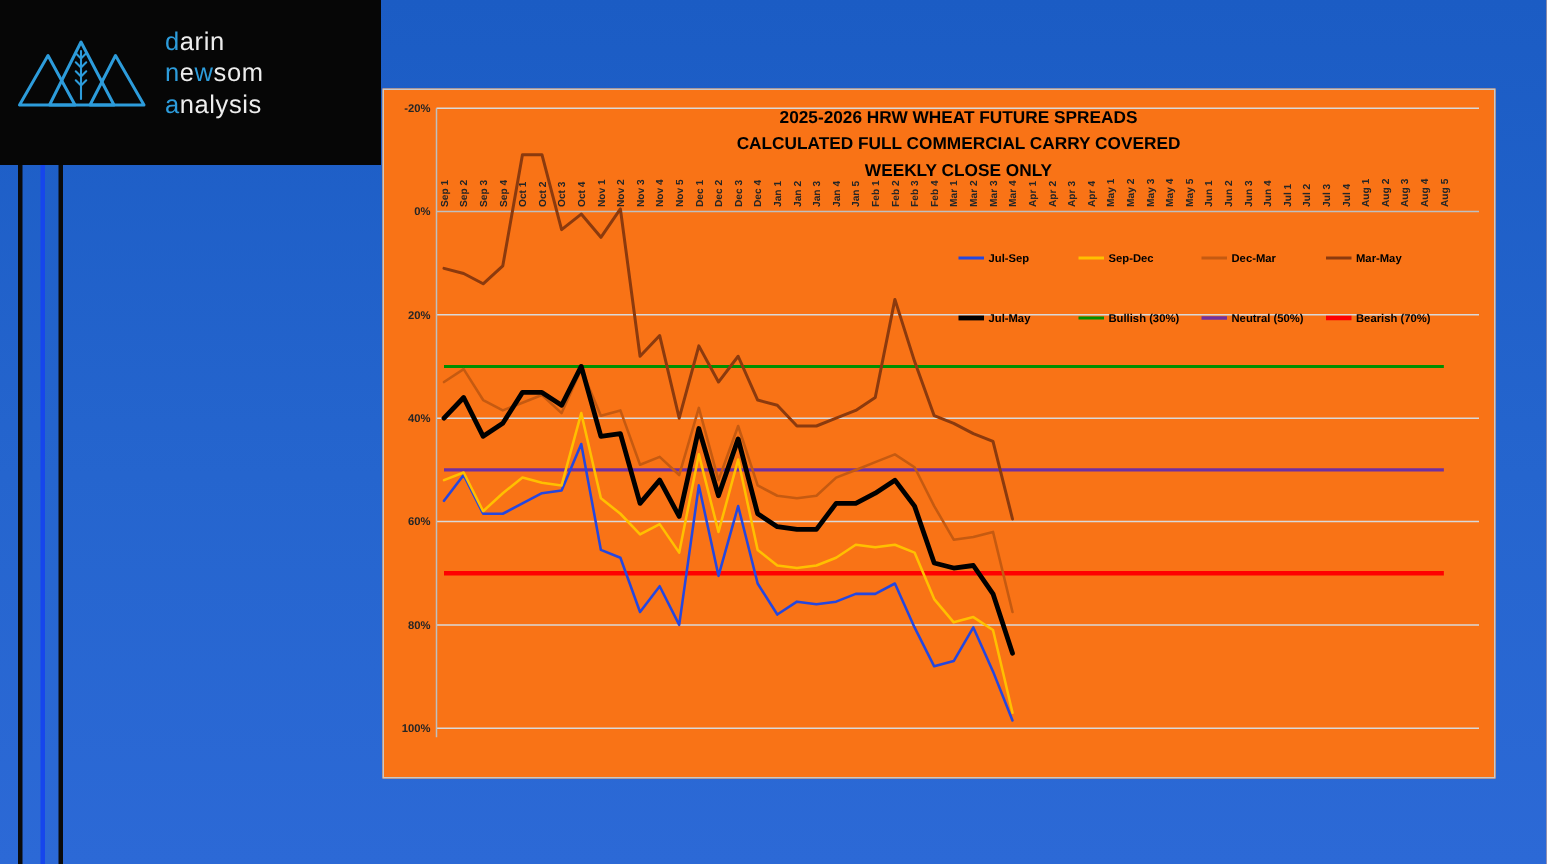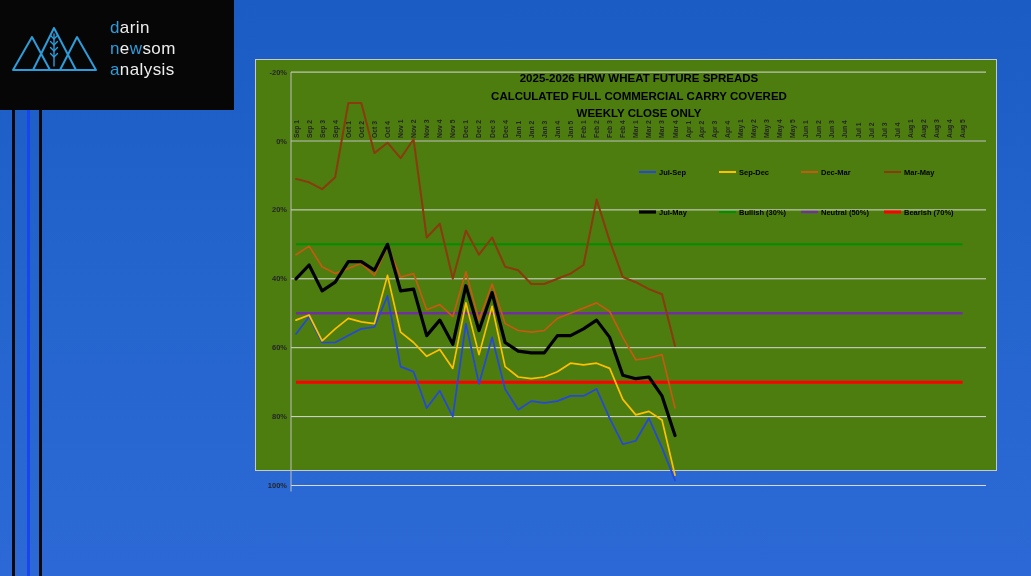--- a/index.html
+++ b/index.html
@@ -2,33 +2,33 @@
 <html><head>
 <meta charset="utf-8">
 <style>
   html,body{margin:0;padding:0;}
   body{
     width:1031px;height:576px;overflow:hidden;position:relative;
     background:linear-gradient(180deg,#1B5CC4 0%,#2565CE 55%,#2C69D6 100%);
     font-family:"Liberation Sans",sans-serif;
   }
   .logo{
-    position:absolute;left:0;top:0;width:234px;height:110px;background:#060606;
+    position:absolute;left:0;top:0;width:254px;height:110px;background:#060606;
   }
   .logo-mark{position:absolute;left:8px;top:22px;}
   .logo-text{position:absolute;left:110px;top:17px;font-size:17px;line-height:21px;
     letter-spacing:.4px;color:#EDEDED;font-weight:400;}
   .logo-text .hl{color:#2D9CDB;}
   .stripe{position:absolute;top:110px;bottom:0;}
   .stripe-black-1{left:12px;width:3px;background:#0A0A0A;}
   .stripe-blue{left:27px;width:3px;background:#1646EC;}
   .stripe-black-2{left:39px;width:3px;background:#0A0A0A;}
   .chart-panel{
-    position:absolute;left:255px;top:59px;width:742px;height:412px;
-    background:#4d7c0f;border:1px solid #C8C8C8;box-sizing:border-box;text-align:right;
+    position:absolute;left:255px;top:59px;width:742px;height:460px;
+    background:#f97316;border:1px solid #C8C8C8;box-sizing:border-box;text-align:right;
   }
   #chart{display:block;}
 </style>
 </head>
 <body>
 
 <div class="logo">
   <svg class="logo-mark" width="92" height="52" viewBox="0 0 92 52">
     <g fill="none" stroke="#2D9CDB" stroke-width="2" stroke-linejoin="round">
       <path d="M24 15 L5 48 L42 48 Z"></path>

